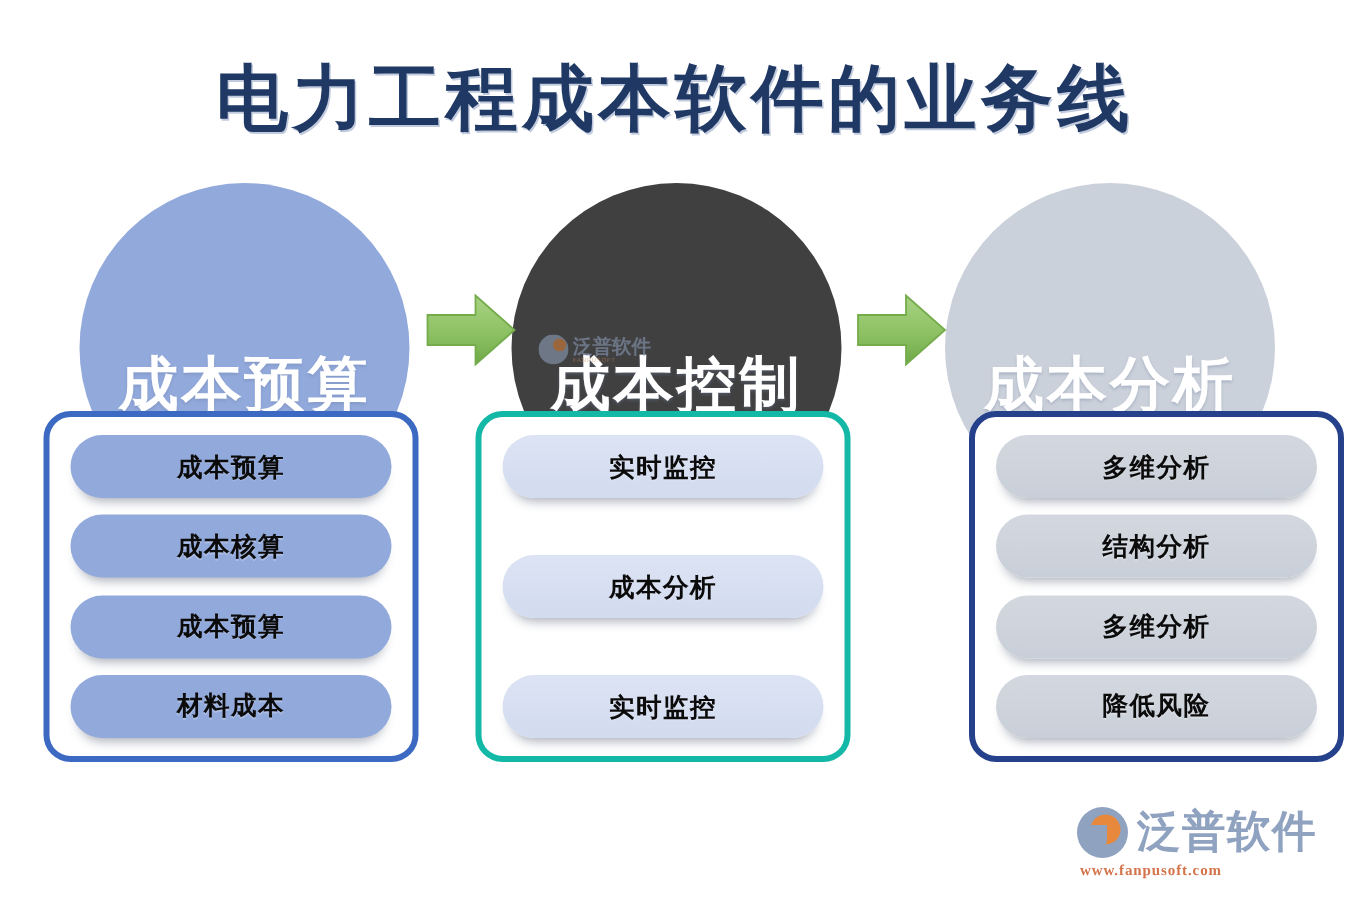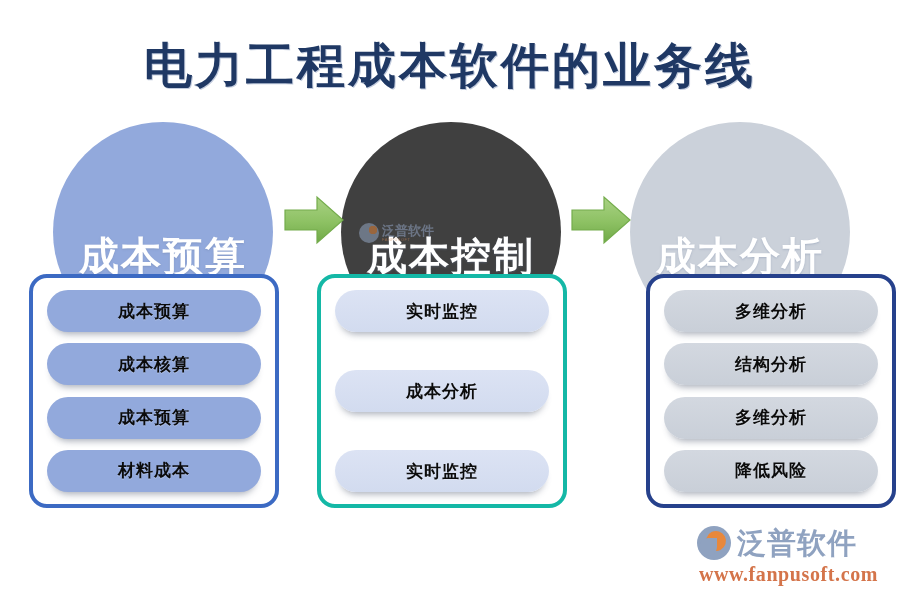--- a/index.html
+++ b/index.html
@@ -132,21 +132,21 @@
     left:2px;top:12px;width:18px;height:18px;
     background:#8FA2C0;
     border-radius:50% 0 50% 50%;
   }
   .logo-text{
     font-size:29px;font-weight:bold;color:#8FA2C0;
     letter-spacing:1px;line-height:1;
     font-family:"Liberation Sans",sans-serif;
   }
   .logo-url{
-    font-size:20px;color:#D4744A;letter-spacing:.6px;
+    font-size:10px;color:#D4744A;letter-spacing:.6px;
     margin-top:3px;margin-left:2px;
     font-family:"Liberation Serif",serif;
     font-weight:bold;
   }
 </style>
 </head>
 <body>
 
 <div id="stage">
 

